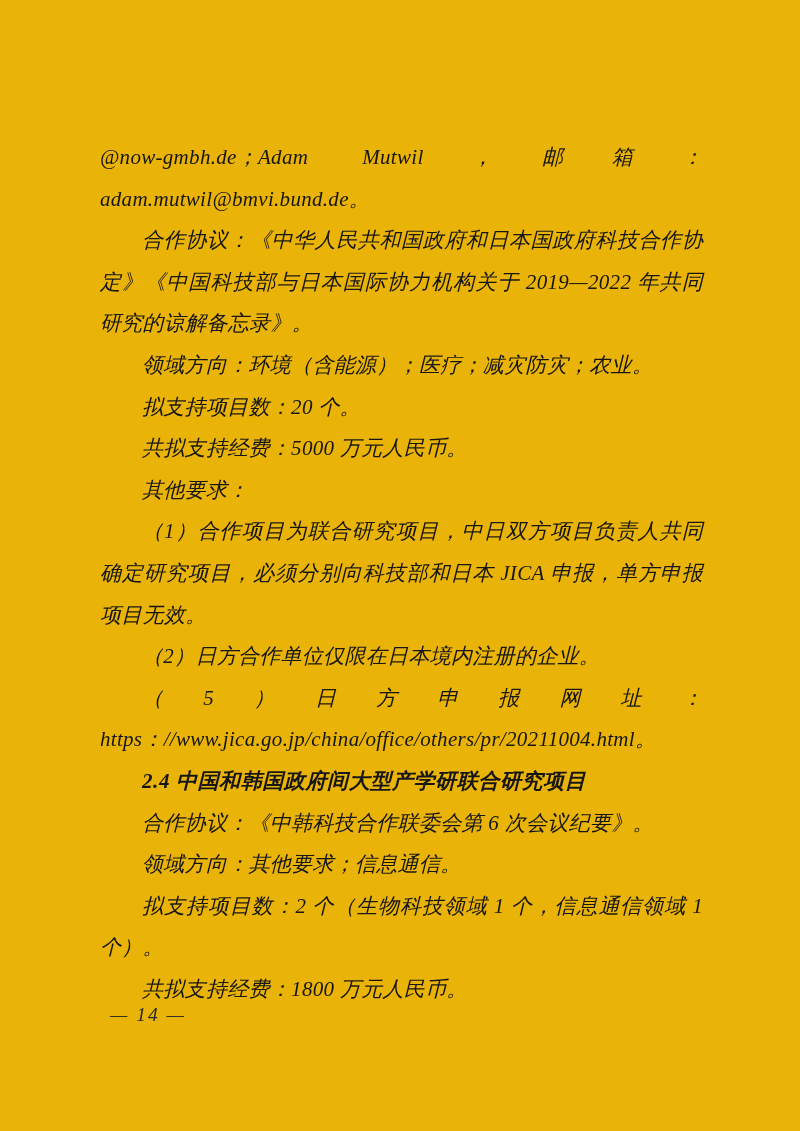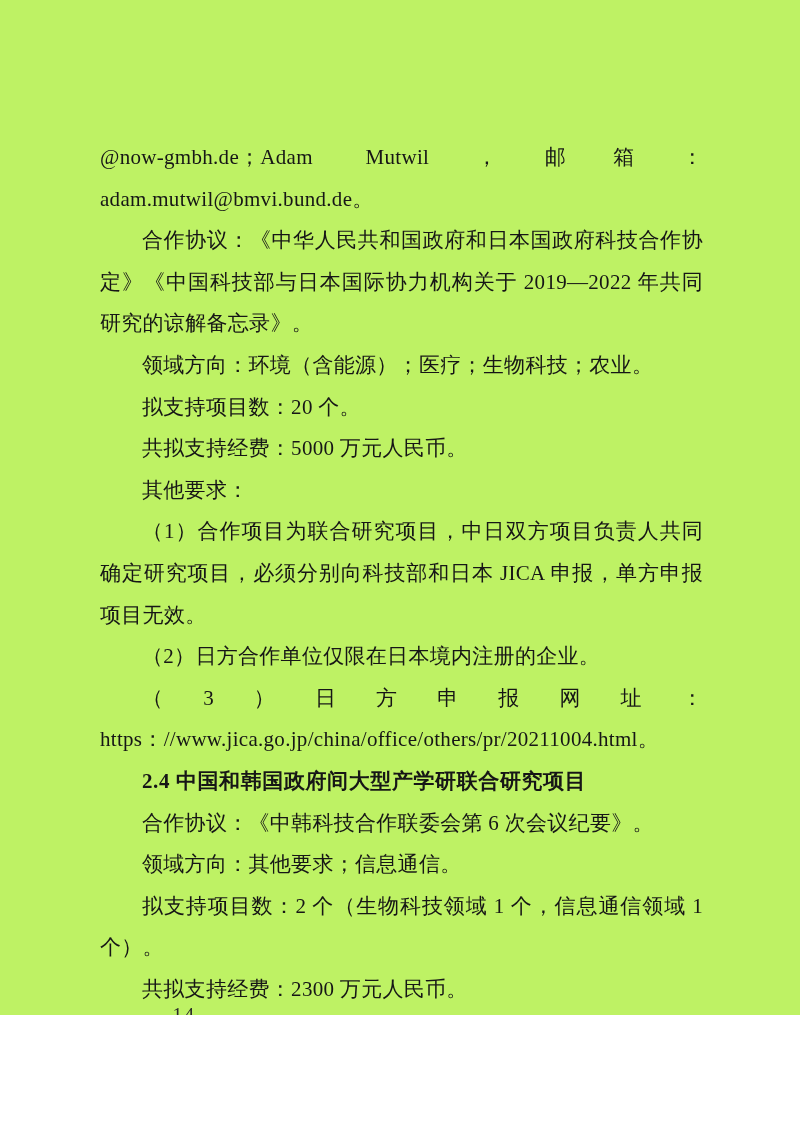--- a/index.html
+++ b/index.html
@@ -3,25 +3,26 @@
 <meta charset="utf-8">
 <style>
   html, body {
     margin: 0;
     padding: 0;
     background: #ffffff;
   }
   .page {
     position: relative;
     width: 800px;
-    height: 1015px;
-    background: #bef264;
+    height: 1131px;
+    background: #eab308;
     color: #161616;
     font-family: "Liberation Serif", "DejaVu Serif", serif;
     overflow: hidden;
+    font-style: italic;
   }
   .content {
     position: absolute;
     left: 100px;
     top: 137px;
     width: 603px;
   }
   .content p {
     margin: 0;
     font-size: 21px;
@@ -32,43 +33,43 @@
   }
   .content p.indent {
     text-indent: 2em;
   }
   .content p.heading {
     font-weight: bold;
     letter-spacing: 0.6px;
   }
   .footer {
     position: absolute;
-    left: 144px;
+    left: 110px;
     top: 1004px;
     font-size: 19.5px;
     letter-spacing: 2px;
     color: #2a2a2a;
   }
 </style>
 </head>
 <body>
 
 <div class="page">
   <div class="content">
     <p class="body">@now-gmbh.de；Adam Mutwil，邮箱：adam.mutwil@bmvi.bund.de。</p>
     <p class="body indent">合作协议：《中华人民共和国政府和日本国政府科技合作协定》《中国科技部与日本国际协力机构关于 2019—2022 年共同研究的谅解备忘录》。</p>
-    <p class="body indent">领域方向：环境（含能源）；医疗；生物科技；农业。</p>
+    <p class="body indent">领域方向：环境（含能源）；医疗；减灾防灾；农业。</p>
     <p class="body indent">拟支持项目数：20 个。</p>
     <p class="body indent">共拟支持经费：5000 万元人民币。</p>
     <p class="body indent">其他要求：</p>
     <p class="body indent">（1）合作项目为联合研究项目，中日双方项目负责人共同确定研究项目，必须分别向科技部和日本 JICA 申报，单方申报项目无效。</p>
     <p class="body indent">（2）日方合作单位仅限在日本境内注册的企业。</p>
-    <p class="body indent">（3）日方申报网址：https：//www.jica.go.jp/china/office/others/pr/20211004.html。</p>
+    <p class="body indent">（5）日方申报网址：https：//www.jica.go.jp/china/office/others/pr/20211004.html。</p>
     <p class="heading indent">2.4 中国和韩国政府间大型产学研联合研究项目</p>
     <p class="body indent">合作协议：《中韩科技合作联委会第 6 次会议纪要》。</p>
     <p class="body indent">领域方向：其他要求；信息通信。</p>
     <p class="body indent">拟支持项目数：2 个（生物科技领域 1 个，信息通信领域 1 个）。</p>
-    <p class="body indent">共拟支持经费：2300 万元人民币。</p>
+    <p class="body indent">共拟支持经费：1800 万元人民币。</p>
   </div>
   <div class="footer">
     <span>— 14 —</span>
   </div>
 </div>
 
 </body></html>

